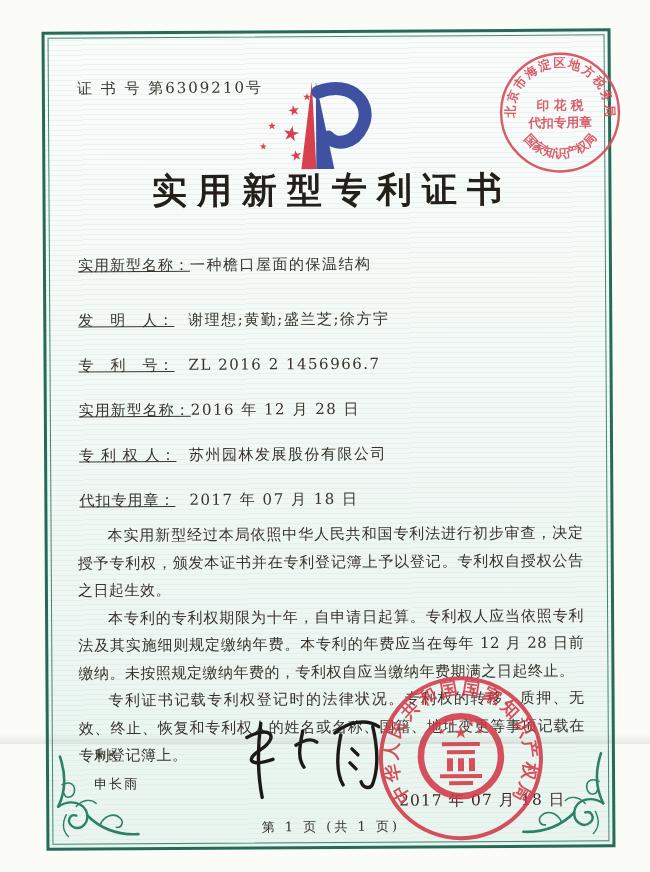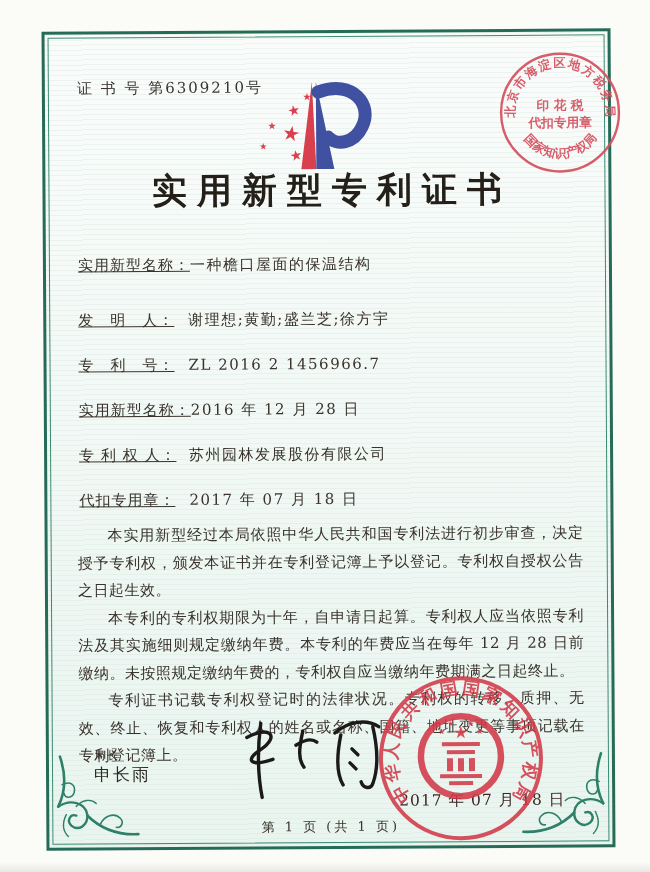--- a/index.html
+++ b/index.html
@@ -1,21 +1,21 @@
 <!DOCTYPE html>
 <html><head>
 <meta charset="utf-8">
 <style>
   html,body{margin:0;padding:0;}
   body{
     width:650px;height:872px;overflow:hidden;
     background:#fbfbf8;
     font-family:"DejaVu Serif","Liberation Serif",serif;
   }
-  .stage{position:relative;width:650px;height:872px;border-radius:27px;}
+  .stage{position:relative;width:650px;height:744px;border-radius:27px;}
   .stage::after{
     content:"";position:absolute;left:0;right:0;bottom:0;height:10px;
     background:linear-gradient(180deg,rgba(0,0,0,0) 0%,rgba(90,90,80,0.12) 100%);
   }
   .paper{
     position:absolute;left:44px;top:30px;width:563px;height:813px;
     border:3px solid #256b58;
     background:
       linear-gradient(180deg,rgba(228,242,235,0.08) 0%,rgba(210,234,224,0.45) 100%),
       repeating-linear-gradient(180deg,rgba(122,178,152,0.12) 0px,rgba(122,178,152,0.12) 1px,rgba(255,255,255,0) 1px,rgba(255,255,255,0) 5px),
@@ -44,21 +44,21 @@
   .flabel{display:inline-block;min-width:110px;letter-spacing:1px;text-decoration:underline;}
   .fvalue{letter-spacing:1.5px;}
   .body-text{
     position:absolute;left:30px;top:488px;width:506px;
     font-size:15px;line-height:27.5px;color:#39332c;
     text-align:justify;
   }
   .body-text p{margin:0;text-indent:2em;letter-spacing:0.5px;}
   .signer{position:absolute;left:45px;top:714px;color:#2e2a25;}
   .signer-title{font-size:11px;letter-spacing:2px;}
-  .signer-name{font-size:17px;letter-spacing:2px;}
+  .signer-name{font-size:13px;letter-spacing:2px;margin-top:12px;}
   .signature{position:absolute;left:168px;top:664px;width:180px;height:120px;}
   .issue-date{
     position:absolute;left:338px;top:758px;width:190px;
     text-align:center;font-size:15.5px;color:#3d2423;letter-spacing:1px;z-index:1;
   }
   .seal{position:absolute;left:322px;top:636px;width:180px;height:180px;opacity:0.88;z-index:2;}
   .page-footer{
     position:absolute;left:0;top:785px;width:100%;text-align:center;
     font-size:13px;color:#39332c;letter-spacing:3px;
   }

